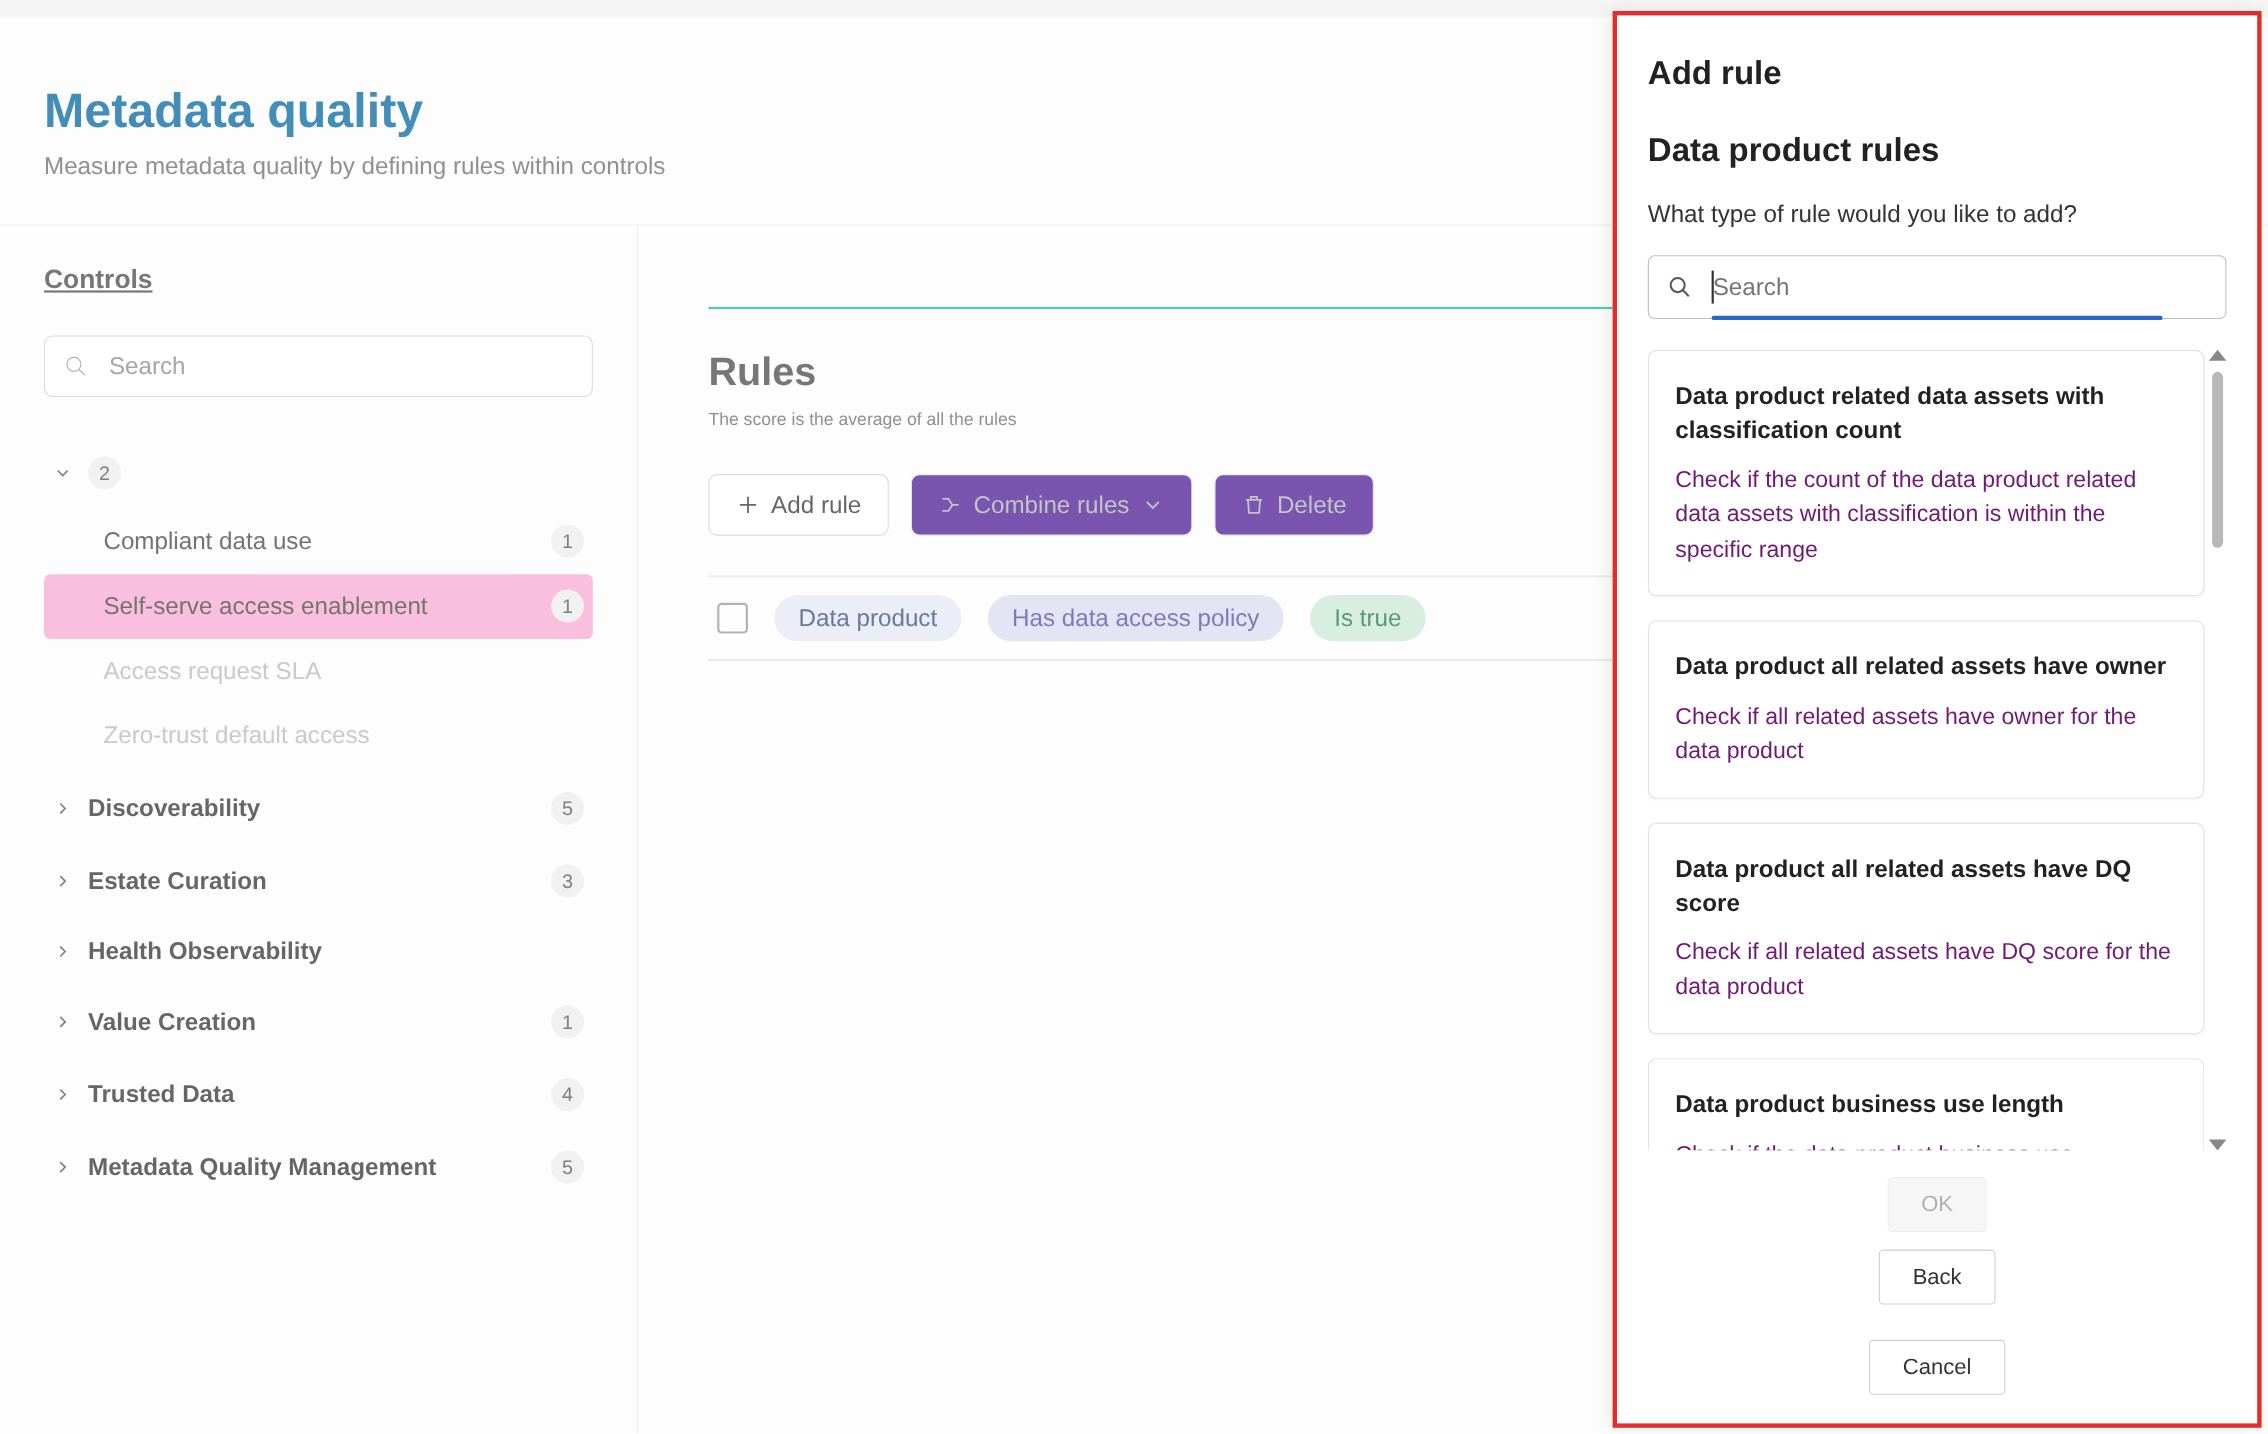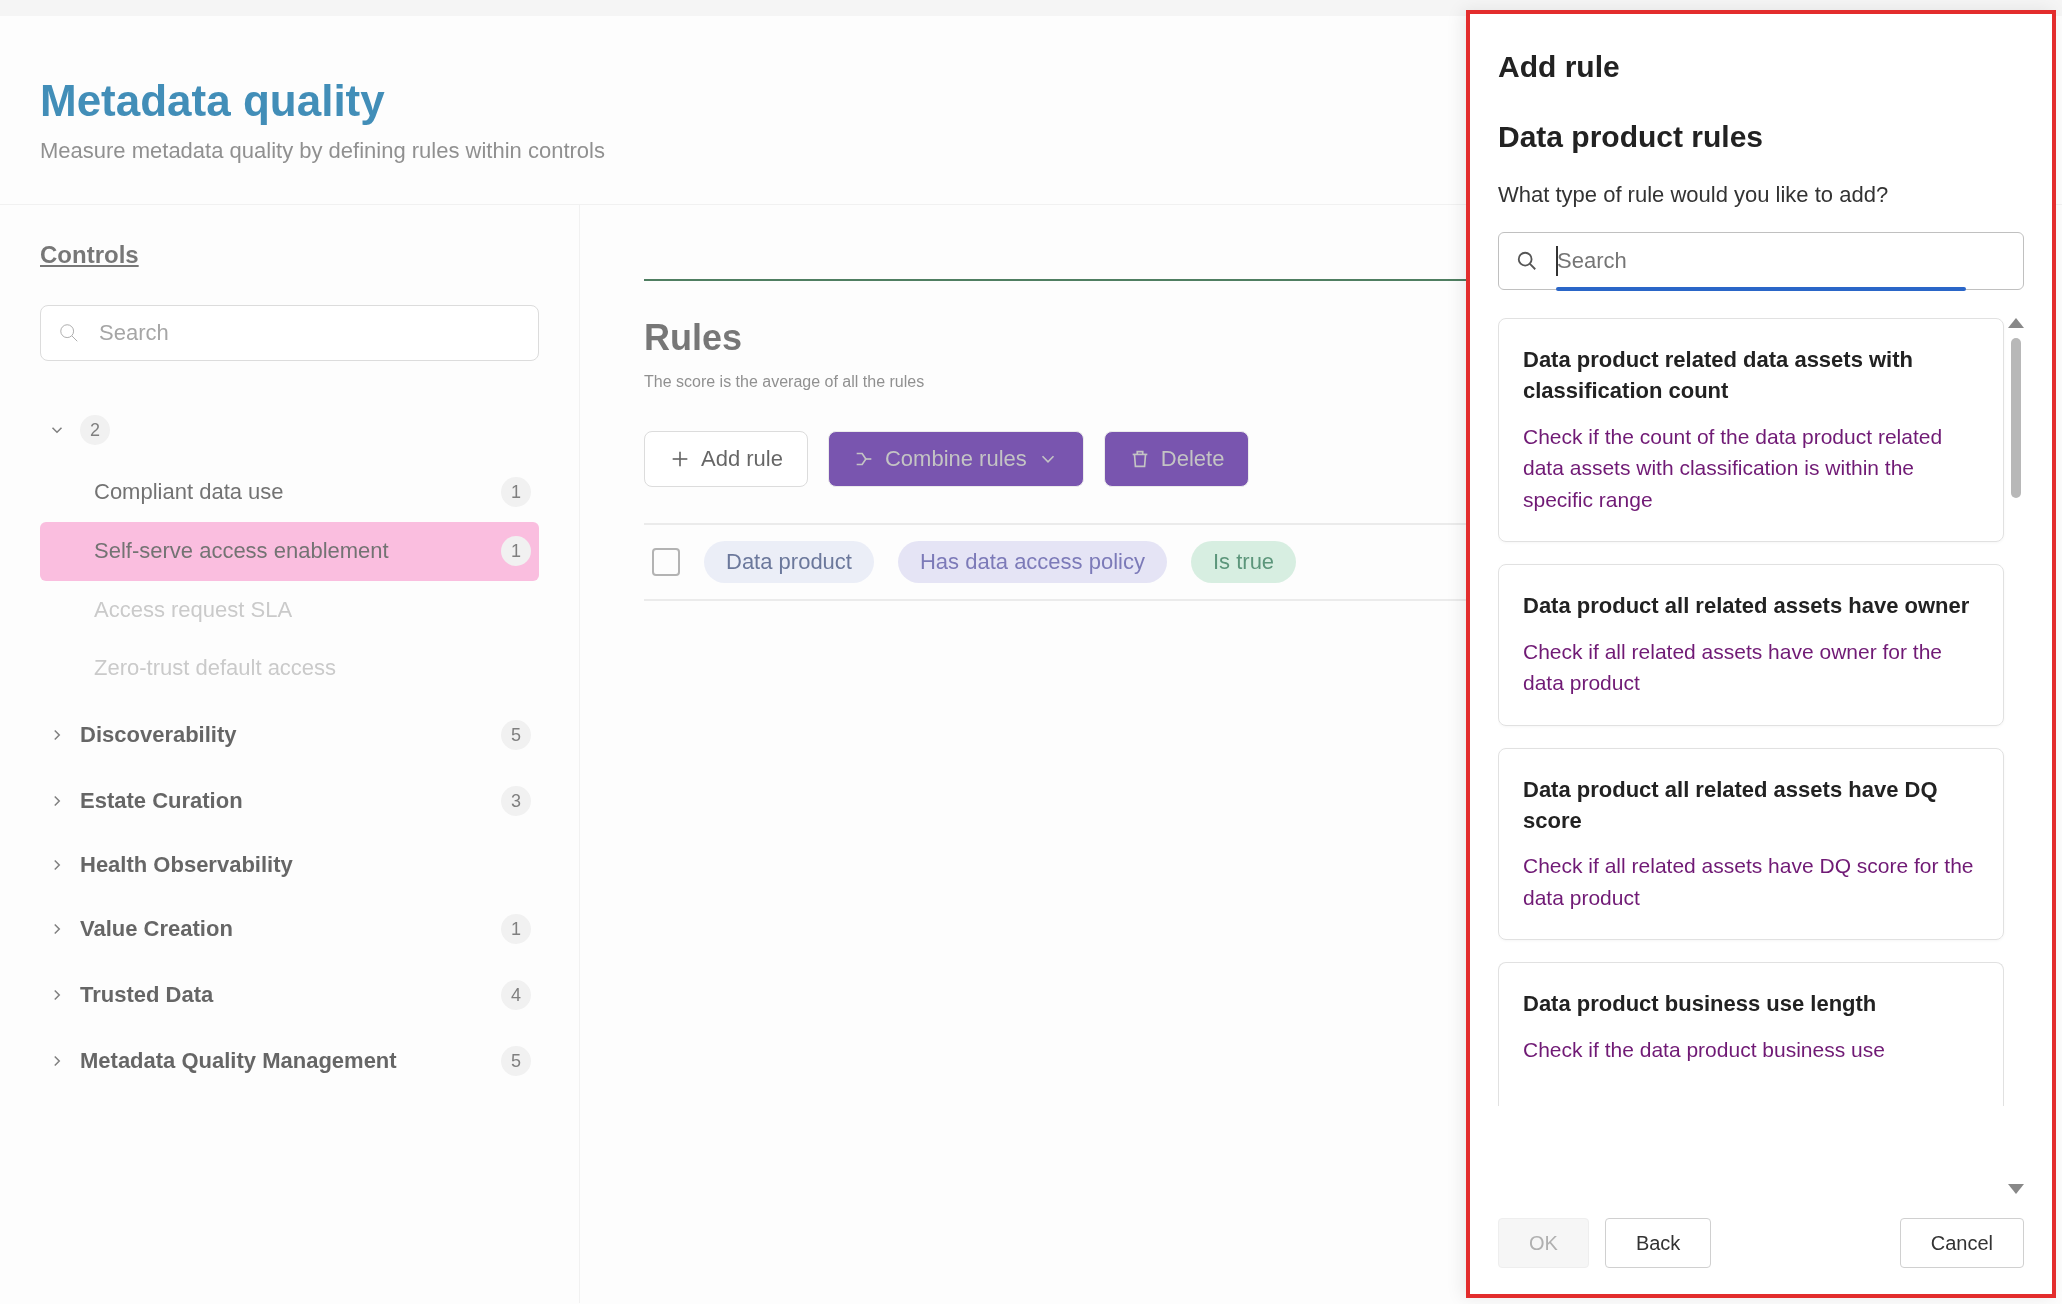--- a/index.html
+++ b/index.html
@@ -120,21 +120,21 @@
     .main {
       flex: 1;
       padding: 0 60px 0 64px;
     }
     .last-refreshed {
       text-align: right;
       font-size: 22px;
       color: #555;
       padding: 24px 0;
     }
-    .rules-section { border-top: 2px solid #14532d; padding-top: 36px; }
+    .rules-section { border-top: 2px solid #14b8a6; padding-top: 36px; }
     .rules-title {
       font-size: 36px;
       font-weight: 600;
       color: #4a4a4a;
     }
     .rules-subtitle {
       margin-top: 14px;
       font-size: 16px;
       color: #6b6b6b;
       margin-bottom: 40px;
@@ -284,20 +284,21 @@
     .scroll-arrow { width: 0; height: 0; position: absolute; right: 0; }
     .scroll-arrow.up { top: 0; border-left: 8px solid transparent; border-right: 8px solid transparent; border-bottom: 10px solid #888; }
     .scroll-arrow.down { bottom: 0; border-left: 8px solid transparent; border-right: 8px solid transparent; border-top: 10px solid #888; }
     .scroll-thumb { position: absolute; right: 3px; top: 20px; width: 10px; height: 160px; background: #b8b8b8; border-radius: 5px; }
 
     .panel-footer {
       display: flex;
       align-items: center;
       padding: 24px 28px 26px 28px;
       gap: 16px;
+      flex-direction: column;
     }
     .panel-footer .btn { height: 50px; font-size: 20px; padding: 0 30px; border-radius: 4px; }
     .panel-footer .spacer { flex: 1; }
     .panel-footer .btn.ok { color: #b0b0b0; background:#f6f6f6; border-color:#eee;}
   </style>
 </head>
 <body>
 
 <div class="topbar"></div>
 

